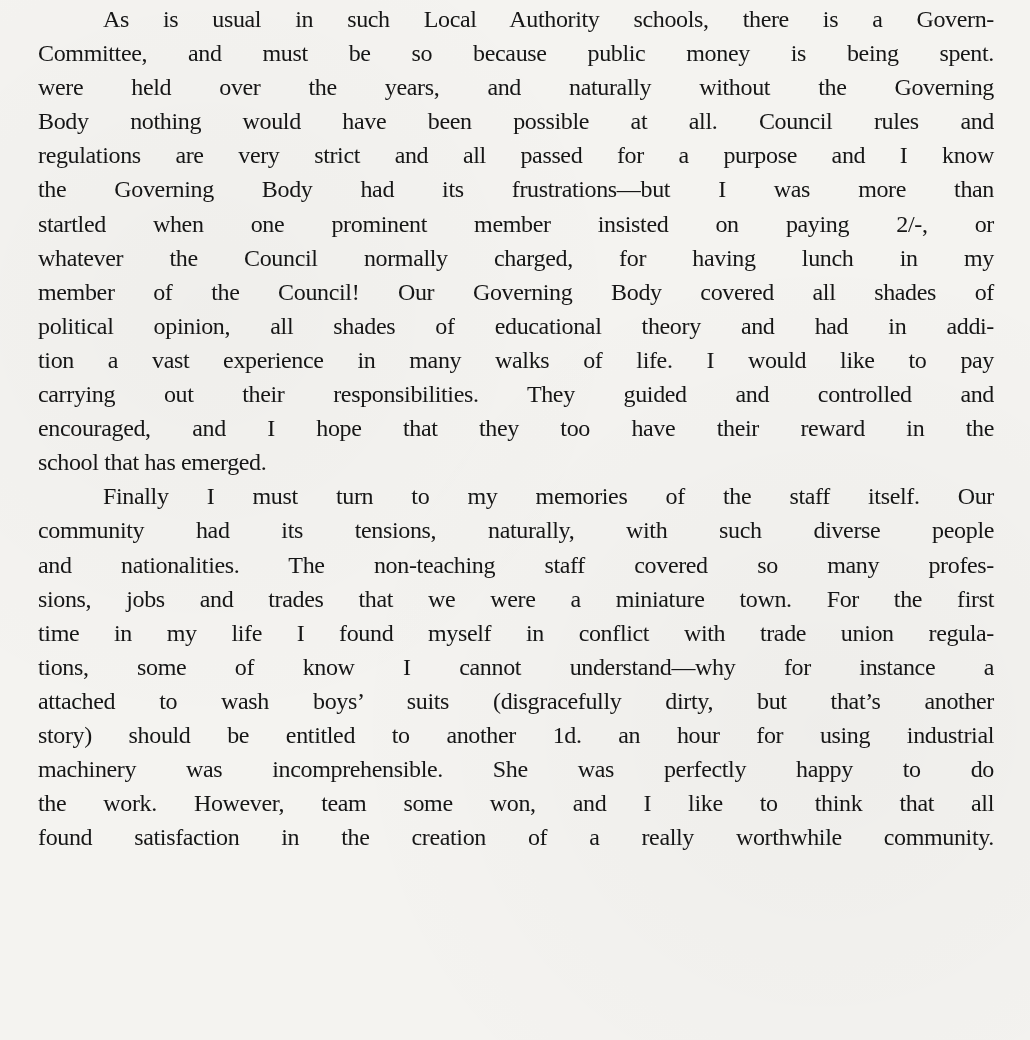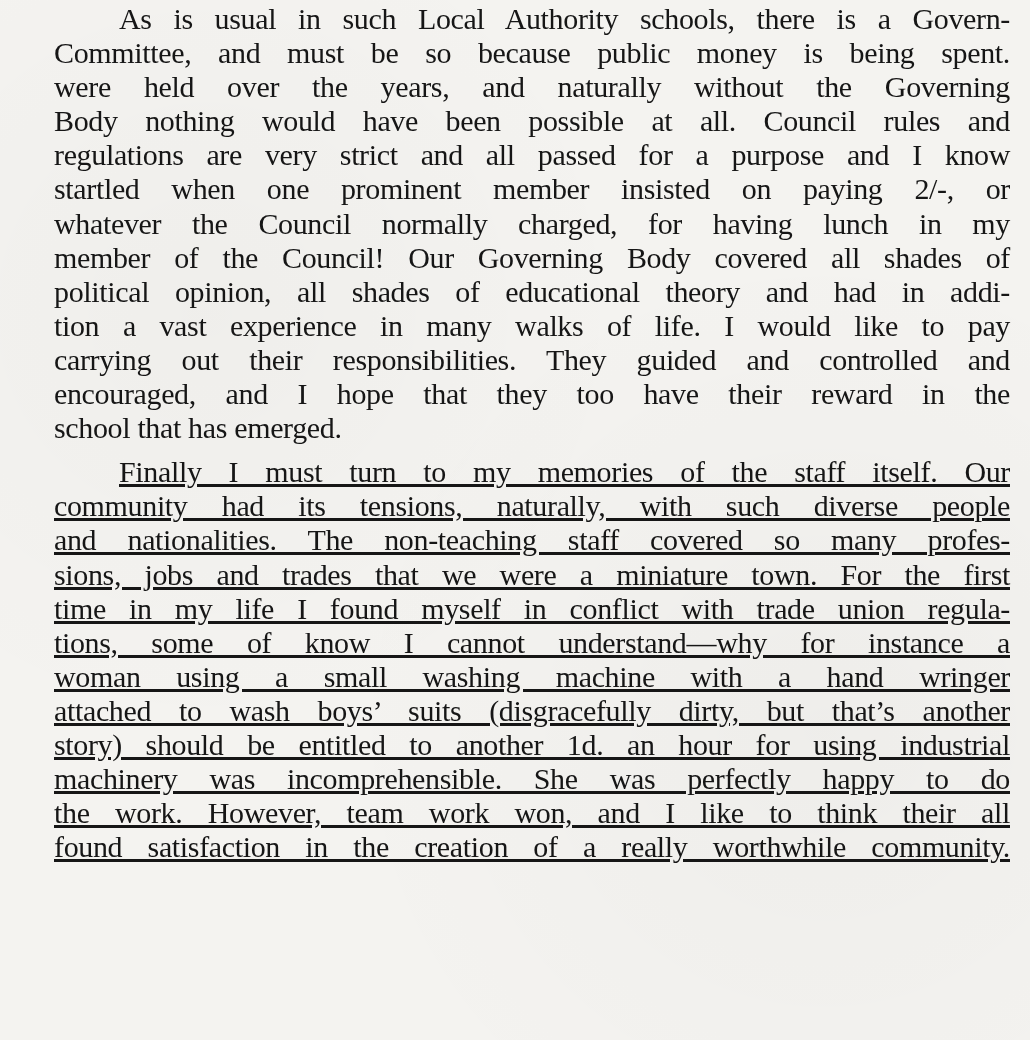--- a/index.html
+++ b/index.html
@@ -12,36 +12,34 @@
     height: 1040px;
     overflow: hidden;
     position: relative;
     background:
       radial-gradient(circle at 20% 30%, rgba(0,0,0,0.02) 0, transparent 40%),
       radial-gradient(circle at 80% 70%, rgba(0,0,0,0.025) 0, transparent 45%),
       #f4f3f0;
   }
   .page {
     position: absolute;
-    left: 54px;
+    left: 38px;
     top: 2px;
     width: 956px;
     font-family: "Liberation Serif", "DejaVu Serif", serif;
-    font-size: 30px;
+    font-size: 24px;
     line-height: 34.1px;
     color: #161616;
     letter-spacing: -0.35px;
   }
   .para {
     margin: 0;
     padding: 0;
   }
   .para + .para {
-    margin-top: 10px;
-    text-decoration: underline;
   }
   .line {
     display: block;
     white-space: nowrap;
     text-align: justify;
     text-align-last: justify;
     height: 34.1px;
   }
   .line.last {
     text-align-last: left;
@@ -53,36 +51,36 @@
 </head>
 <body>
 
 <div class="page">
   <p class="para">
     <span class="line indent">As is usual in such Local Authority schools, there is a Govern-</span>
     <span class="line">Committee, and must be so because public money is being spent.</span>
     <span class="line">were held over the years, and naturally without the Governing</span>
     <span class="line">Body nothing would have been possible at all. Council rules and</span>
     <span class="line">regulations are very strict and all passed for a purpose and I know</span>
+    <span class="line">the Governing Body had its frustrations—but I was more than</span>
     <span class="line">startled when one prominent member insisted on paying 2/-, or</span>
     <span class="line">whatever the Council normally charged, for having lunch in my</span>
     <span class="line">member of the Council! Our Governing Body covered all shades of</span>
     <span class="line">political opinion, all shades of educational theory and had in addi-</span>
     <span class="line">tion a vast experience in many walks of life. I would like to pay</span>
     <span class="line">carrying out their responsibilities. They guided and controlled and</span>
     <span class="line">encouraged, and I hope that they too have their reward in the</span>
     <span class="line last">school that has emerged.</span>
   </p>
   <p class="para">
     <span class="line indent">Finally I must turn to my memories of the staff itself. Our</span>
     <span class="line">community had its tensions, naturally, with such diverse people</span>
     <span class="line">and nationalities. The non-teaching staff covered so many profes-</span>
     <span class="line">sions, jobs and trades that we were a miniature town. For the first</span>
     <span class="line">time in my life I found myself in conflict with trade union regula-</span>
     <span class="line">tions, some of know I cannot understand—why for instance a</span>
-    <span class="line">woman using a small washing machine with a hand wringer</span>
     <span class="line">attached to wash boys’ suits (disgracefully dirty, but that’s another</span>
     <span class="line">story) should be entitled to another 1d. an hour for using industrial</span>
     <span class="line">machinery was incomprehensible. She was perfectly happy to do</span>
-    <span class="line">the work. However, team work won, and I like to think their all</span>
+    <span class="line">the work. However, team some won, and I like to think that all</span>
     <span class="line">found satisfaction in the creation of a really worthwhile community.</span>
   </p>
 </div>
 
 </body></html>

